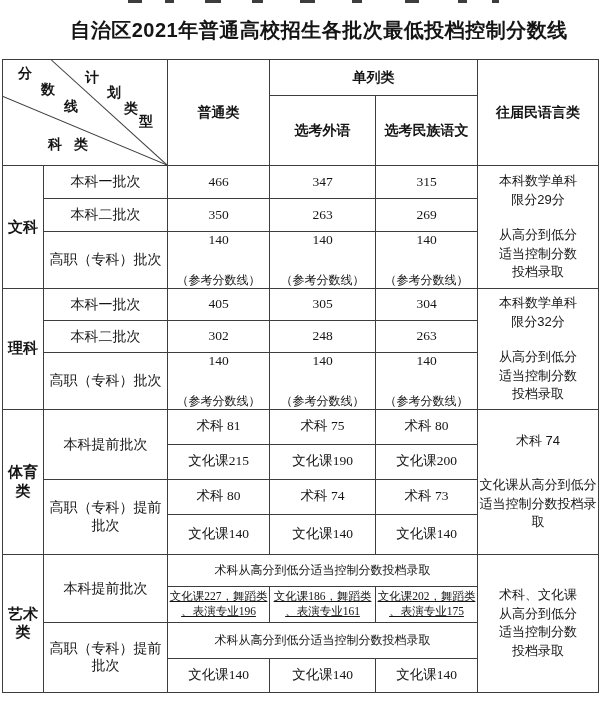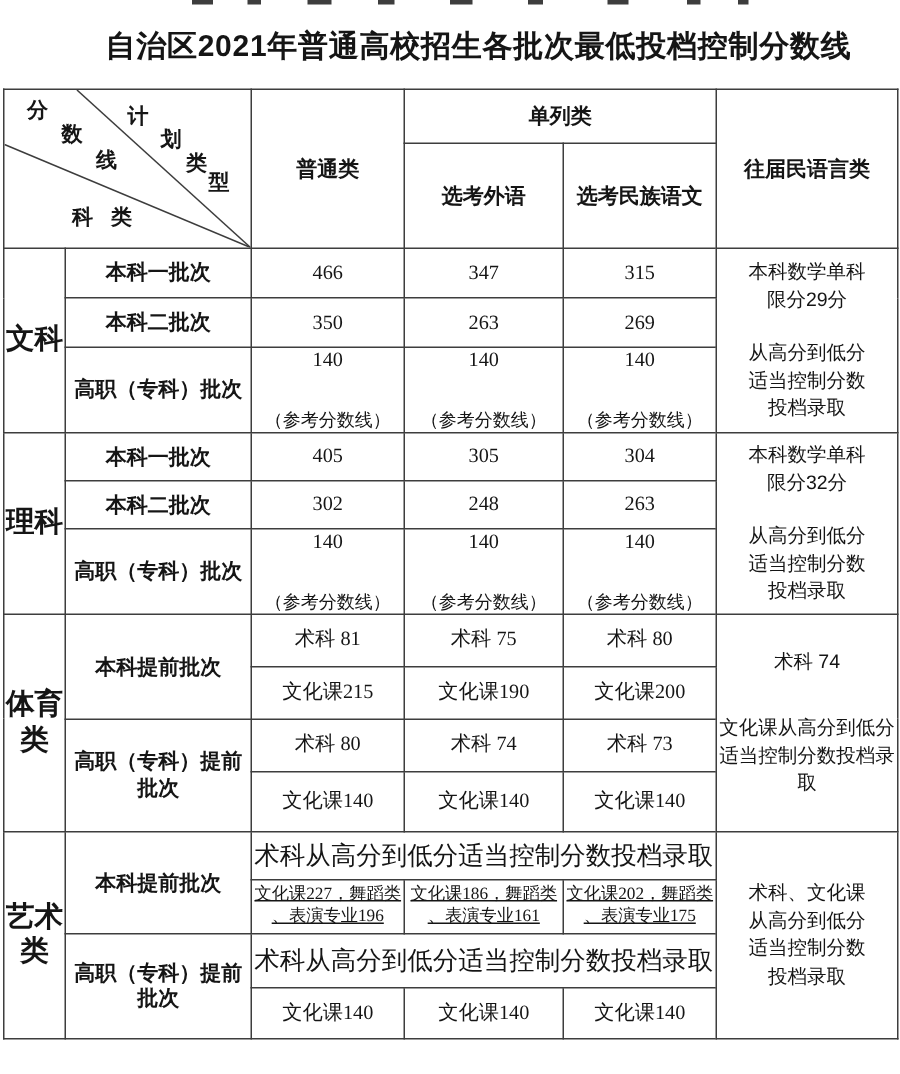--- a/index.html
+++ b/index.html
@@ -9,26 +9,26 @@
   
   .remnant{position:absolute;top:0;left:0;height:4px;width:600px;}
   .remnant i{position:absolute;top:0;height:3px;background:#1b1b1b;opacity:.85;}
 
   .title{position:absolute;top:17px;left:0;width:100%;text-align:center;
          font-size:20px;font-weight:bold;letter-spacing:.5px;padding-left:19px;}
 
   table.score{position:absolute;left:2px;top:59px;width:596px;border-collapse:collapse;table-layout:fixed;}
   td{border:1px solid #3d3d3d;text-align:center;vertical-align:middle;padding:0;font-size:14px;line-height:1.25;}
   .hd{font-weight:bold;}
-  .cat{font-weight:bold;font-size:19px;margin-left:47px;}
-  .batch{font-weight:bold;}
+  .cat{font-weight:bold;font-size:15px;margin-left:47px;}
+  .batch{font-weight:normal;}
   .val{font-family:"Liberation Serif",serif;font-size:13.5px;}
   .val-wrap{font-family:"Liberation Serif",serif;font-size:11.5px;line-height:1.35;line-break:anywhere;text-decoration:underline;}
   .sub{font-size:12px;margin-top:24px;}
-  .rule{font-size:17px;}
+  .rule{font-size:12px;}
   .note{font-size:13px;line-height:1.42;}
   .note .blk{width:84px;margin:0 auto;}
   .gap1{height:17px;}
   .gap2{height:26px;}
 
   
   .corner{position:relative;padding:0;}
   .corner svg{position:absolute;left:0;top:0;width:100%;height:100%;display:block;}
   .corner span{position:absolute;font-size:14px;font-weight:bold;line-height:1;}
   .d1c0{left:15px;top:6px;}  .d1c1{left:38px;top:22px;} .d1c2{left:61px;top:39px;}

